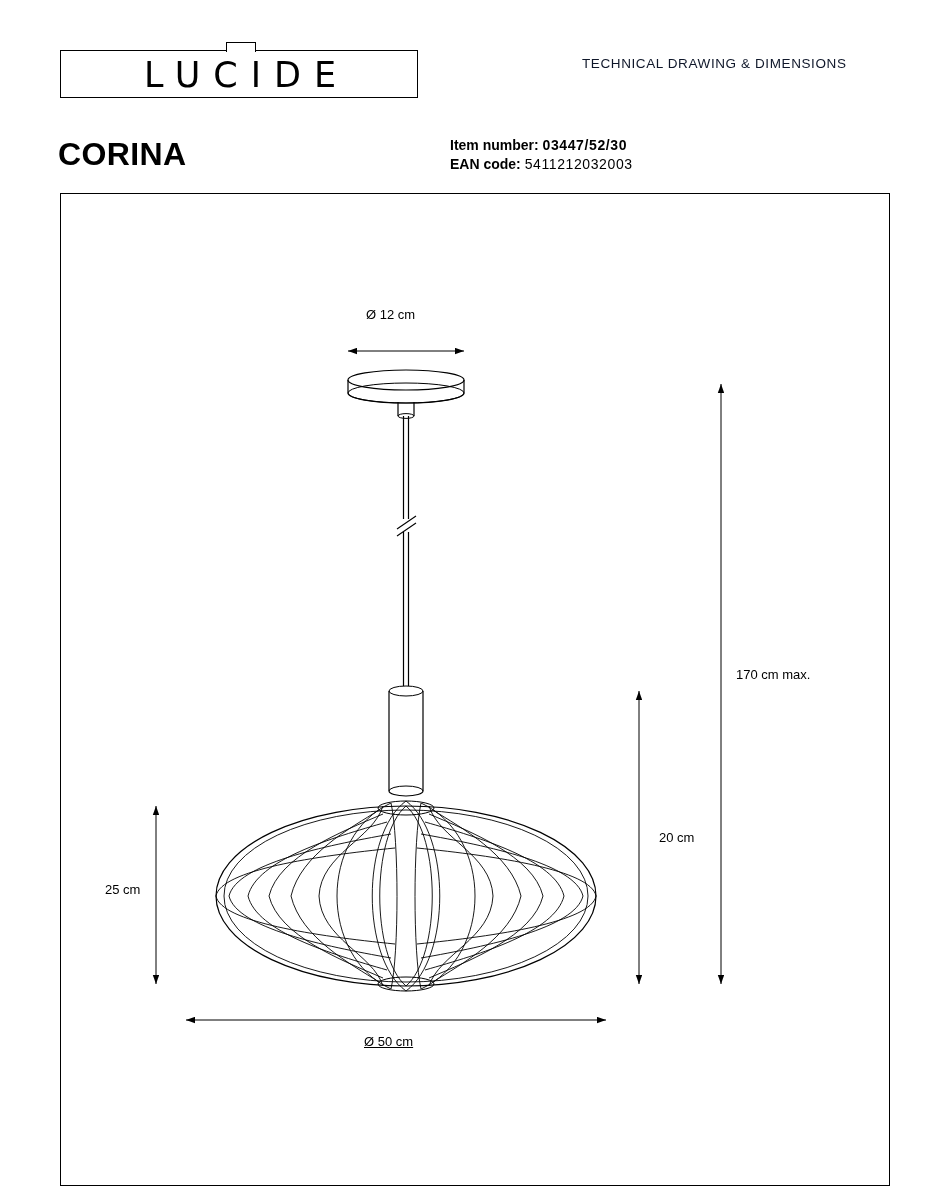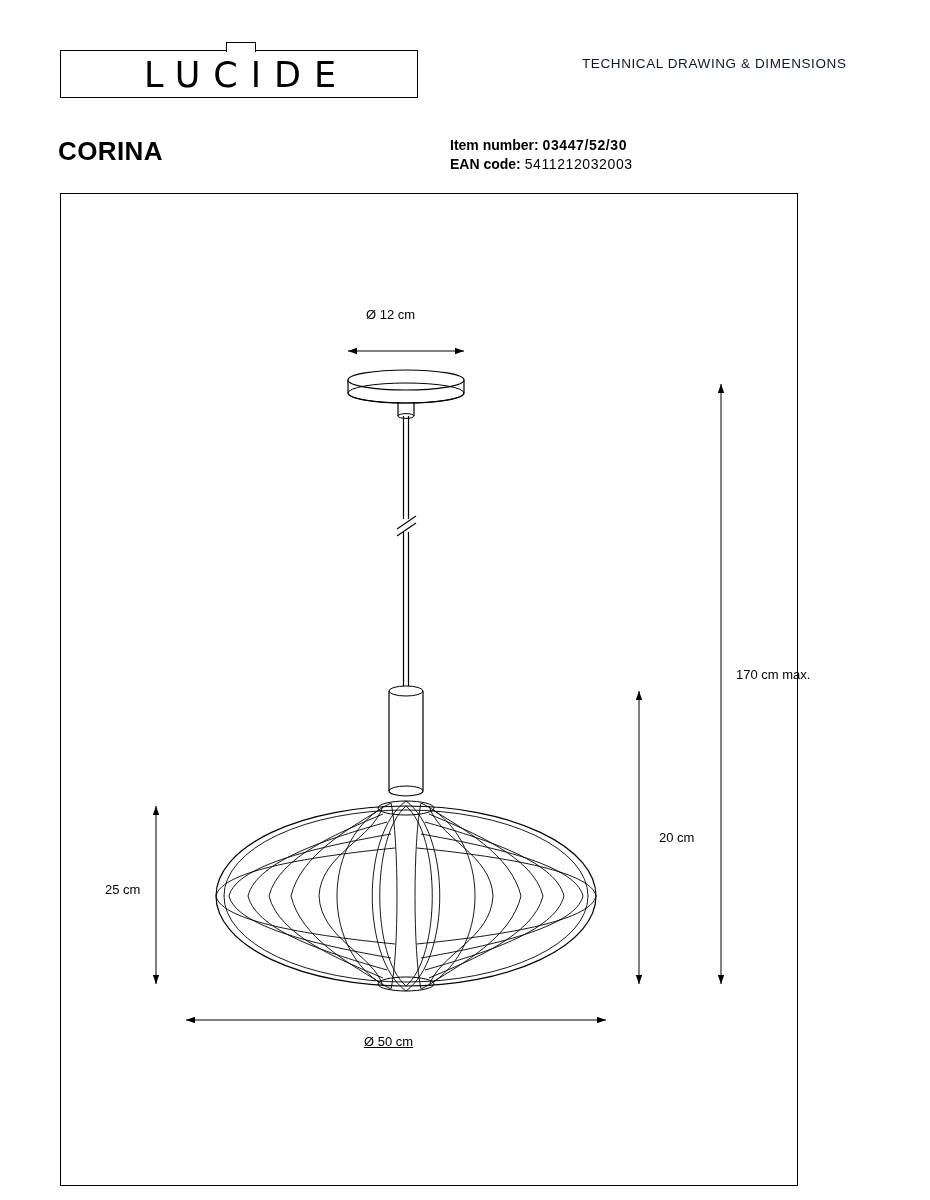--- a/index.html
+++ b/index.html
@@ -77,41 +77,41 @@
     letter-spacing: 0.6px;
     color: #0f172a;
     white-space: nowrap;
   }
 
   
   .product-name {
     position: absolute;
     left: 58px;
     top: 136px;
-    font-size: 26px;
+    font-size: 32px;
     font-weight: bold;
     letter-spacing: 0.4px;
   }
   .meta {
     position: absolute;
     left: 450px;
     top: 136px;
     font-size: 14px;
     line-height: 19px;
   }
   .meta .row { white-space: nowrap; }
   .meta .lbl { font-weight: bold; }
   .meta .val { letter-spacing: 0.6px; }
 
   
   .frame {
     position: absolute;
     left: 60px;
     top: 193px;
-    width: 738px;
+    width: 830px;
     height: 993px;
     border: 1.2px solid #000;
     box-sizing: border-box;
   }
 
   .drawing {
     position: absolute;
     left: 0;
     top: 0;
     width: 810px;

